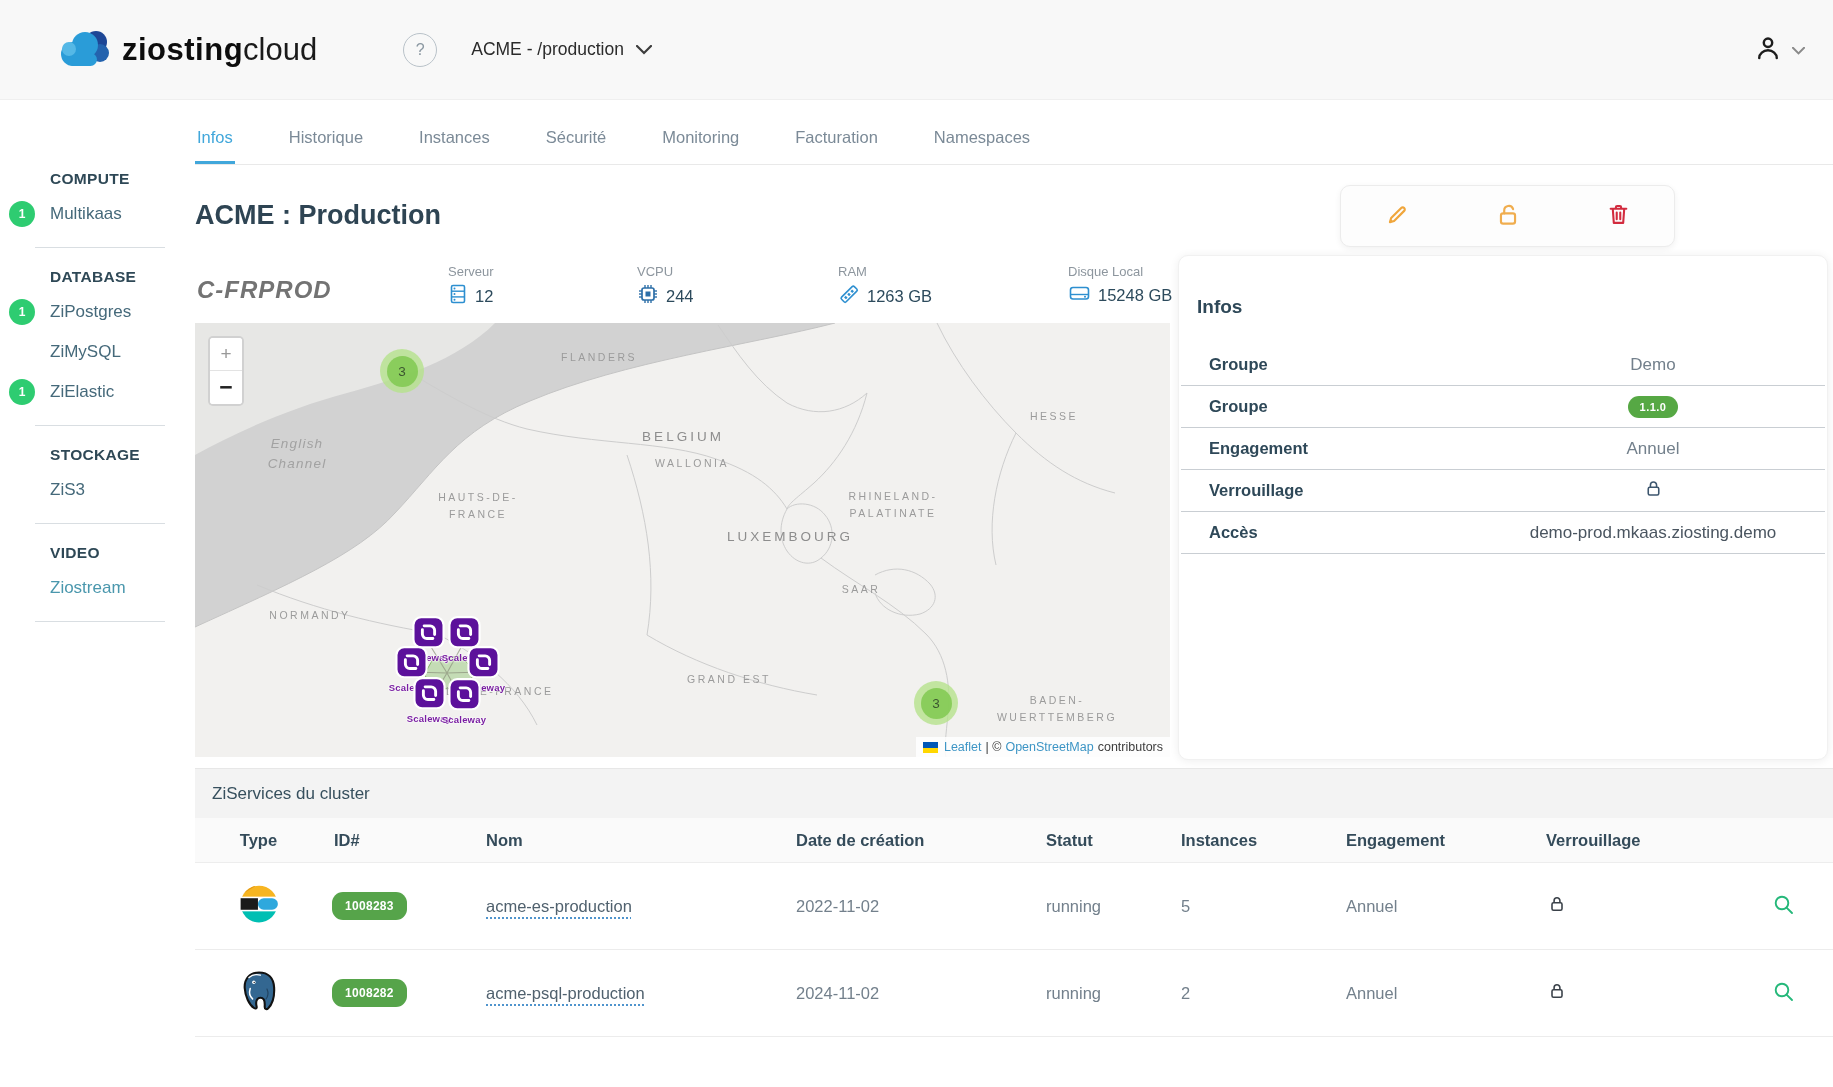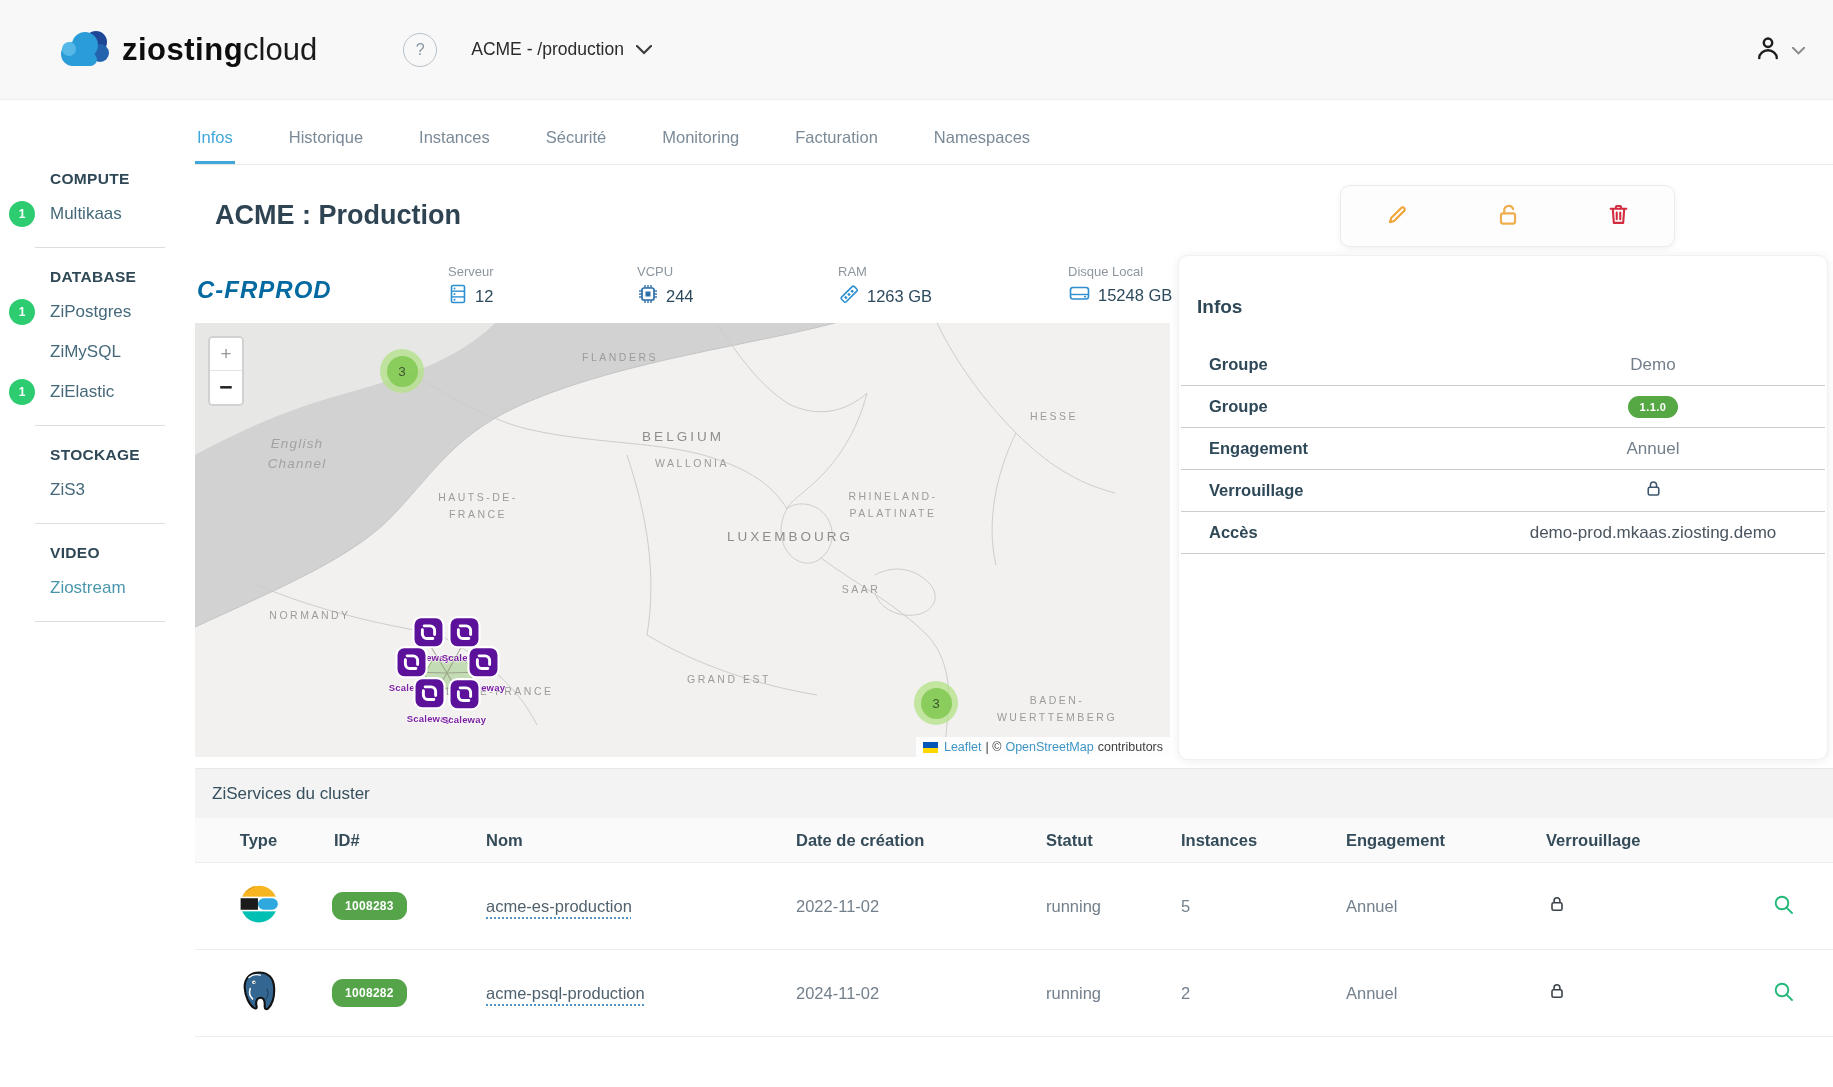--- a/index.html
+++ b/index.html
@@ -36,31 +36,31 @@
 
   
   .main { position:absolute; top:100px; left:195px; width:1638px; height:987px; background:#fff; }
 
   .tabs { position:absolute; top:0; left:0; right:0; height:65px;
     display:flex; align-items:flex-end; gap:52px; border-bottom:1px solid #e9e9e9; }
   .tab { font-size:16.5px; color:#7b8a97; padding:0 2px 14px 2px; cursor:pointer;
     border-bottom:3px solid transparent; }
   .tab.active { color:#41a7db; border-bottom-color:#41a7db; }
 
-  .page-title { position:absolute; top:100px; left:0; font-size:27px; font-weight:700; color:#2e4453;margin-left:20px; }
+  .page-title { position:absolute; top:100px; left:0; font-size:27px; font-weight:700; color:#2e4453; }
 
   .actioncard { position:absolute; top:85px; left:1145px; width:335px; height:62px;
     background:#fdfdfd; border:1px solid #ececec; border-radius:10px;
     box-shadow:0 2px 6px rgba(0,0,0,.06); display:flex; align-items:center; justify-content:space-around; }
   .icon-btn { background:none; border:none; cursor:pointer; display:flex; align-items:center; }
 
   
   .statsrow { position:absolute; top:160px; left:0; right:160px; height:62px; }
   .cluster-name { position:absolute; left:2px; top:16px; font-size:24px; font-weight:700;
-    font-style:italic; color:#0369a1; letter-spacing:1px;text-align:right; }
+    font-style:italic; color:#737373; letter-spacing:1px;text-align:right; }
   .stat { position:absolute; top:4px; }
   .stat .slabel { font-size:13px; color:#8d969e; }
   .stat .svalrow { display:flex; align-items:center; gap:7px; margin-top:4px; }
   .stat .sval { font-size:16.5px; color:#2c4a5c; }
 
   
   .map { position:absolute; top:223px; left:0; width:975px; height:434px;
     background:#f2f1ef; overflow:hidden; cursor:grab; }
   .map svg.base { position:absolute; inset:0; z-index:0; }
   .maplbl { position:absolute; transform:translate(-50%,-50%); z-index:1;
@@ -349,21 +349,21 @@
         <g stroke="#8f957f" stroke-width="1.1" opacity="0.75">
           <line x1="252" y1="350" x2="233" y2="319"></line>
           <line x1="252" y1="350" x2="269" y2="319"></line>
           <line x1="252" y1="350" x2="216" y2="349"></line>
           <line x1="252" y1="350" x2="288" y2="349"></line>
           <line x1="252" y1="350" x2="234" y2="380"></line>
           <line x1="252" y1="350" x2="269" y2="381"></line>
         </g>
       </svg>
 
-      <span class="maplbl" style="left:425px;top:34px">FLANDERS</span>
+      <span class="maplbl" style="left:404px;top:34px">FLANDERS</span>
       <span class="maplbl lbl-water" style="left:102px;top:131px">English
 Channel</span>
       <span class="maplbl lbl-big" style="left:488px;top:114px">BELGIUM</span>
       <span class="maplbl" style="left:497px;top:140px">WALLONIA</span>
       <span class="maplbl" style="left:283px;top:183px">HAUTS-DE-
 FRANCE</span>
       <span class="maplbl lbl-big" style="left:595px;top:214px">LUXEMBOURG</span>
       <span class="maplbl" style="left:698px;top:182px">RHINELAND-
 PALATINATE</span>
       <span class="maplbl" style="left:666px;top:266px">SAAR</span>

